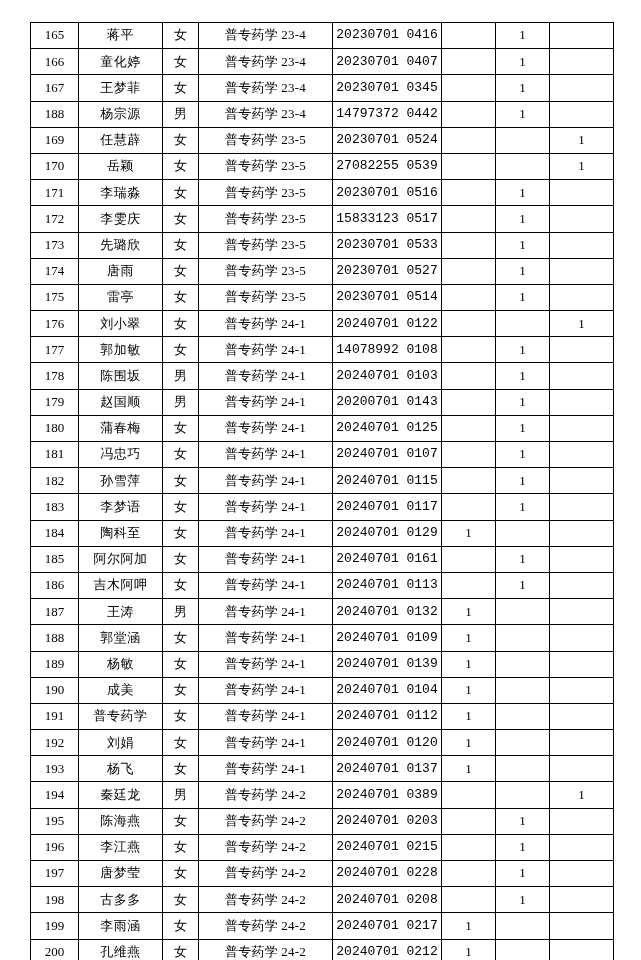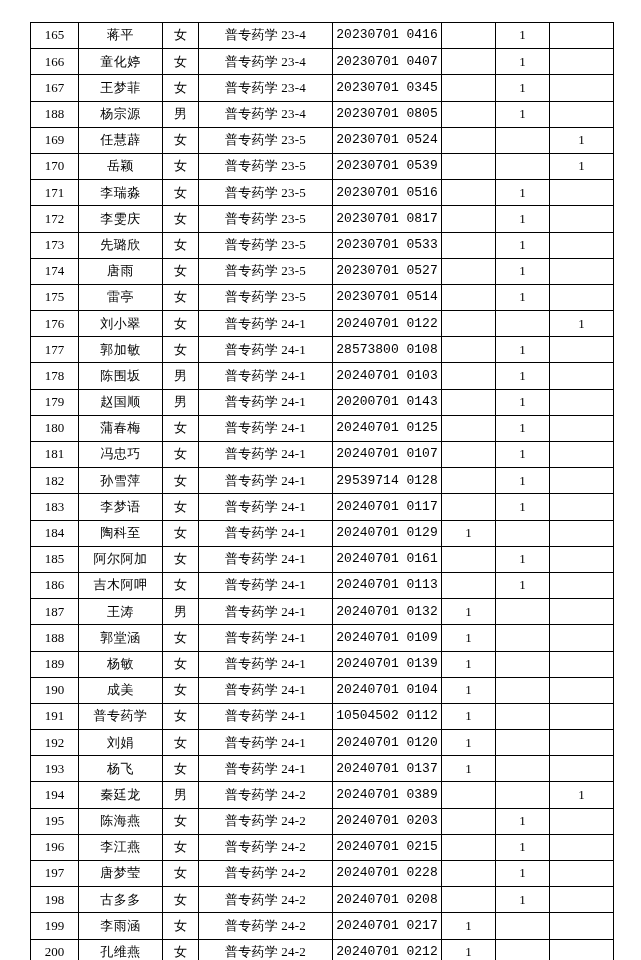--- a/index.html
+++ b/index.html
@@ -100,21 +100,21 @@
           <td class="mark"></td>
           <td class="mark">1</td>
           <td class="mark"></td>
           <td class="amt">3300</td>
         </tr>
         <tr>
           <td class="num">188</td>
           <td class="name">杨宗源</td>
           <td class="sex">男</td>
           <td class="major">普专药学 23-4</td>
-          <td class="id">20230701 0805</td>
+          <td class="id">14797372 0442</td>
           <td class="mark"></td>
           <td class="mark">1</td>
           <td class="mark"></td>
           <td class="amt">3300</td>
         </tr>
         <tr>
           <td class="num">169</td>
           <td class="name">任慧薜</td>
           <td class="sex">女</td>
           <td class="major">普专药学 23-5</td>
@@ -122,21 +122,21 @@
           <td class="mark"></td>
           <td class="mark"></td>
           <td class="mark">1</td>
           <td class="amt">4500</td>
         </tr>
         <tr>
           <td class="num">170</td>
           <td class="name">岳颖</td>
           <td class="sex">女</td>
           <td class="major">普专药学 23-5</td>
-          <td class="id">20230701 0539</td>
+          <td class="id">27082255 0539</td>
           <td class="mark"></td>
           <td class="mark"></td>
           <td class="mark">1</td>
           <td class="amt">4500</td>
         </tr>
         <tr>
           <td class="num">171</td>
           <td class="name">李瑞淼</td>
           <td class="sex">女</td>
           <td class="major">普专药学 23-5</td>
@@ -144,21 +144,21 @@
           <td class="mark"></td>
           <td class="mark">1</td>
           <td class="mark"></td>
           <td class="amt">3300</td>
         </tr>
         <tr>
           <td class="num">172</td>
           <td class="name">李雯庆</td>
           <td class="sex">女</td>
           <td class="major">普专药学 23-5</td>
-          <td class="id">20230701 0817</td>
+          <td class="id">15833123 0517</td>
           <td class="mark"></td>
           <td class="mark">1</td>
           <td class="mark"></td>
           <td class="amt">3300</td>
         </tr>
         <tr>
           <td class="num">173</td>
           <td class="name">先璐欣</td>
           <td class="sex">女</td>
           <td class="major">普专药学 23-5</td>
@@ -199,21 +199,21 @@
           <td class="mark"></td>
           <td class="mark"></td>
           <td class="mark">1</td>
           <td class="amt">4500</td>
         </tr>
         <tr>
           <td class="num">177</td>
           <td class="name">郭加敏</td>
           <td class="sex">女</td>
           <td class="major">普专药学 24-1</td>
-          <td class="id">28573800 0108</td>
+          <td class="id">14078992 0108</td>
           <td class="mark"></td>
           <td class="mark">1</td>
           <td class="mark"></td>
           <td class="amt">3300</td>
         </tr>
         <tr>
           <td class="num">178</td>
           <td class="name">陈围坂</td>
           <td class="sex">男</td>
           <td class="major">普专药学 24-1</td>
@@ -254,21 +254,21 @@
           <td class="mark"></td>
           <td class="mark">1</td>
           <td class="mark"></td>
           <td class="amt">3300</td>
         </tr>
         <tr>
           <td class="num">182</td>
           <td class="name">孙雪萍</td>
           <td class="sex">女</td>
           <td class="major">普专药学 24-1</td>
-          <td class="id">29539714 0128</td>
+          <td class="id">20240701 0115</td>
           <td class="mark"></td>
           <td class="mark">1</td>
           <td class="mark"></td>
           <td class="amt">3300</td>
         </tr>
         <tr>
           <td class="num">183</td>
           <td class="name">李梦语</td>
           <td class="sex">女</td>
           <td class="major">普专药学 24-1</td>
@@ -353,21 +353,21 @@
           <td class="mark">1</td>
           <td class="mark"></td>
           <td class="mark"></td>
           <td class="amt">2100</td>
         </tr>
         <tr>
           <td class="num">191</td>
           <td class="name">普专药学</td>
           <td class="sex">女</td>
           <td class="major">普专药学 24-1</td>
-          <td class="id">10504502 0112</td>
+          <td class="id">20240701 0112</td>
           <td class="mark">1</td>
           <td class="mark"></td>
           <td class="mark"></td>
           <td class="amt">2100</td>
         </tr>
         <tr>
           <td class="num">192</td>
           <td class="name">刘娟</td>
           <td class="sex">女</td>
           <td class="major">普专药学 24-1</td>

